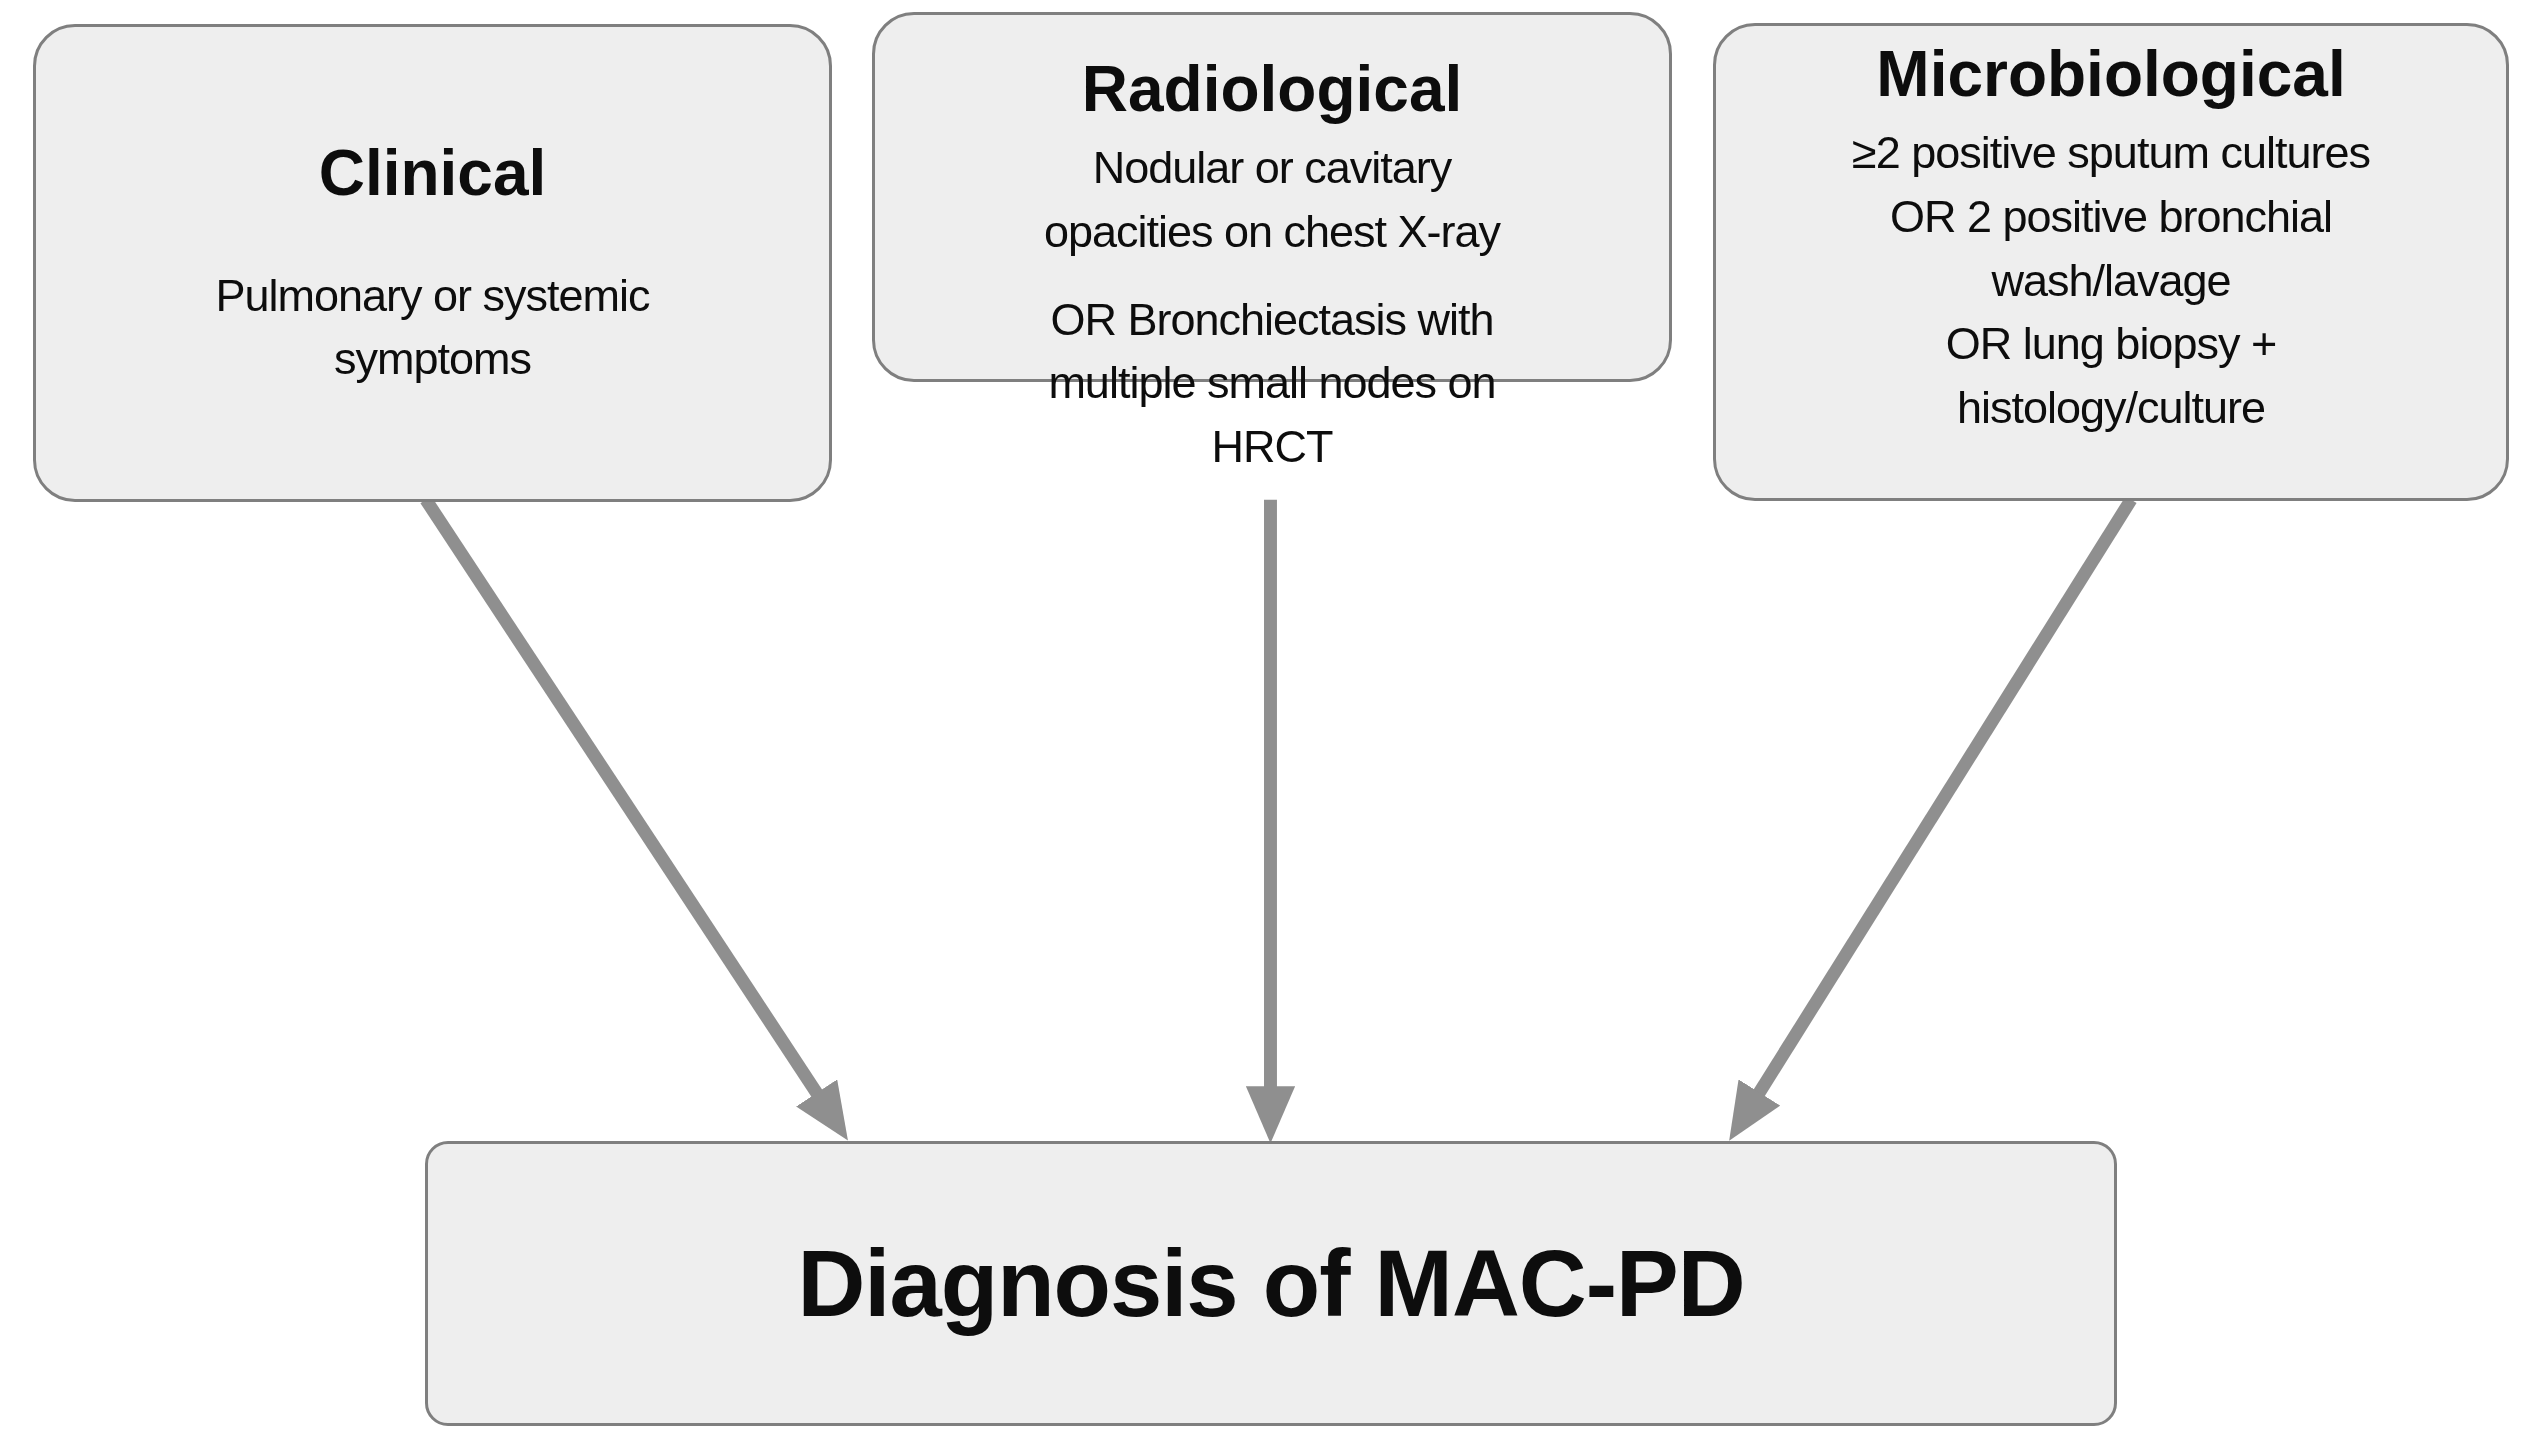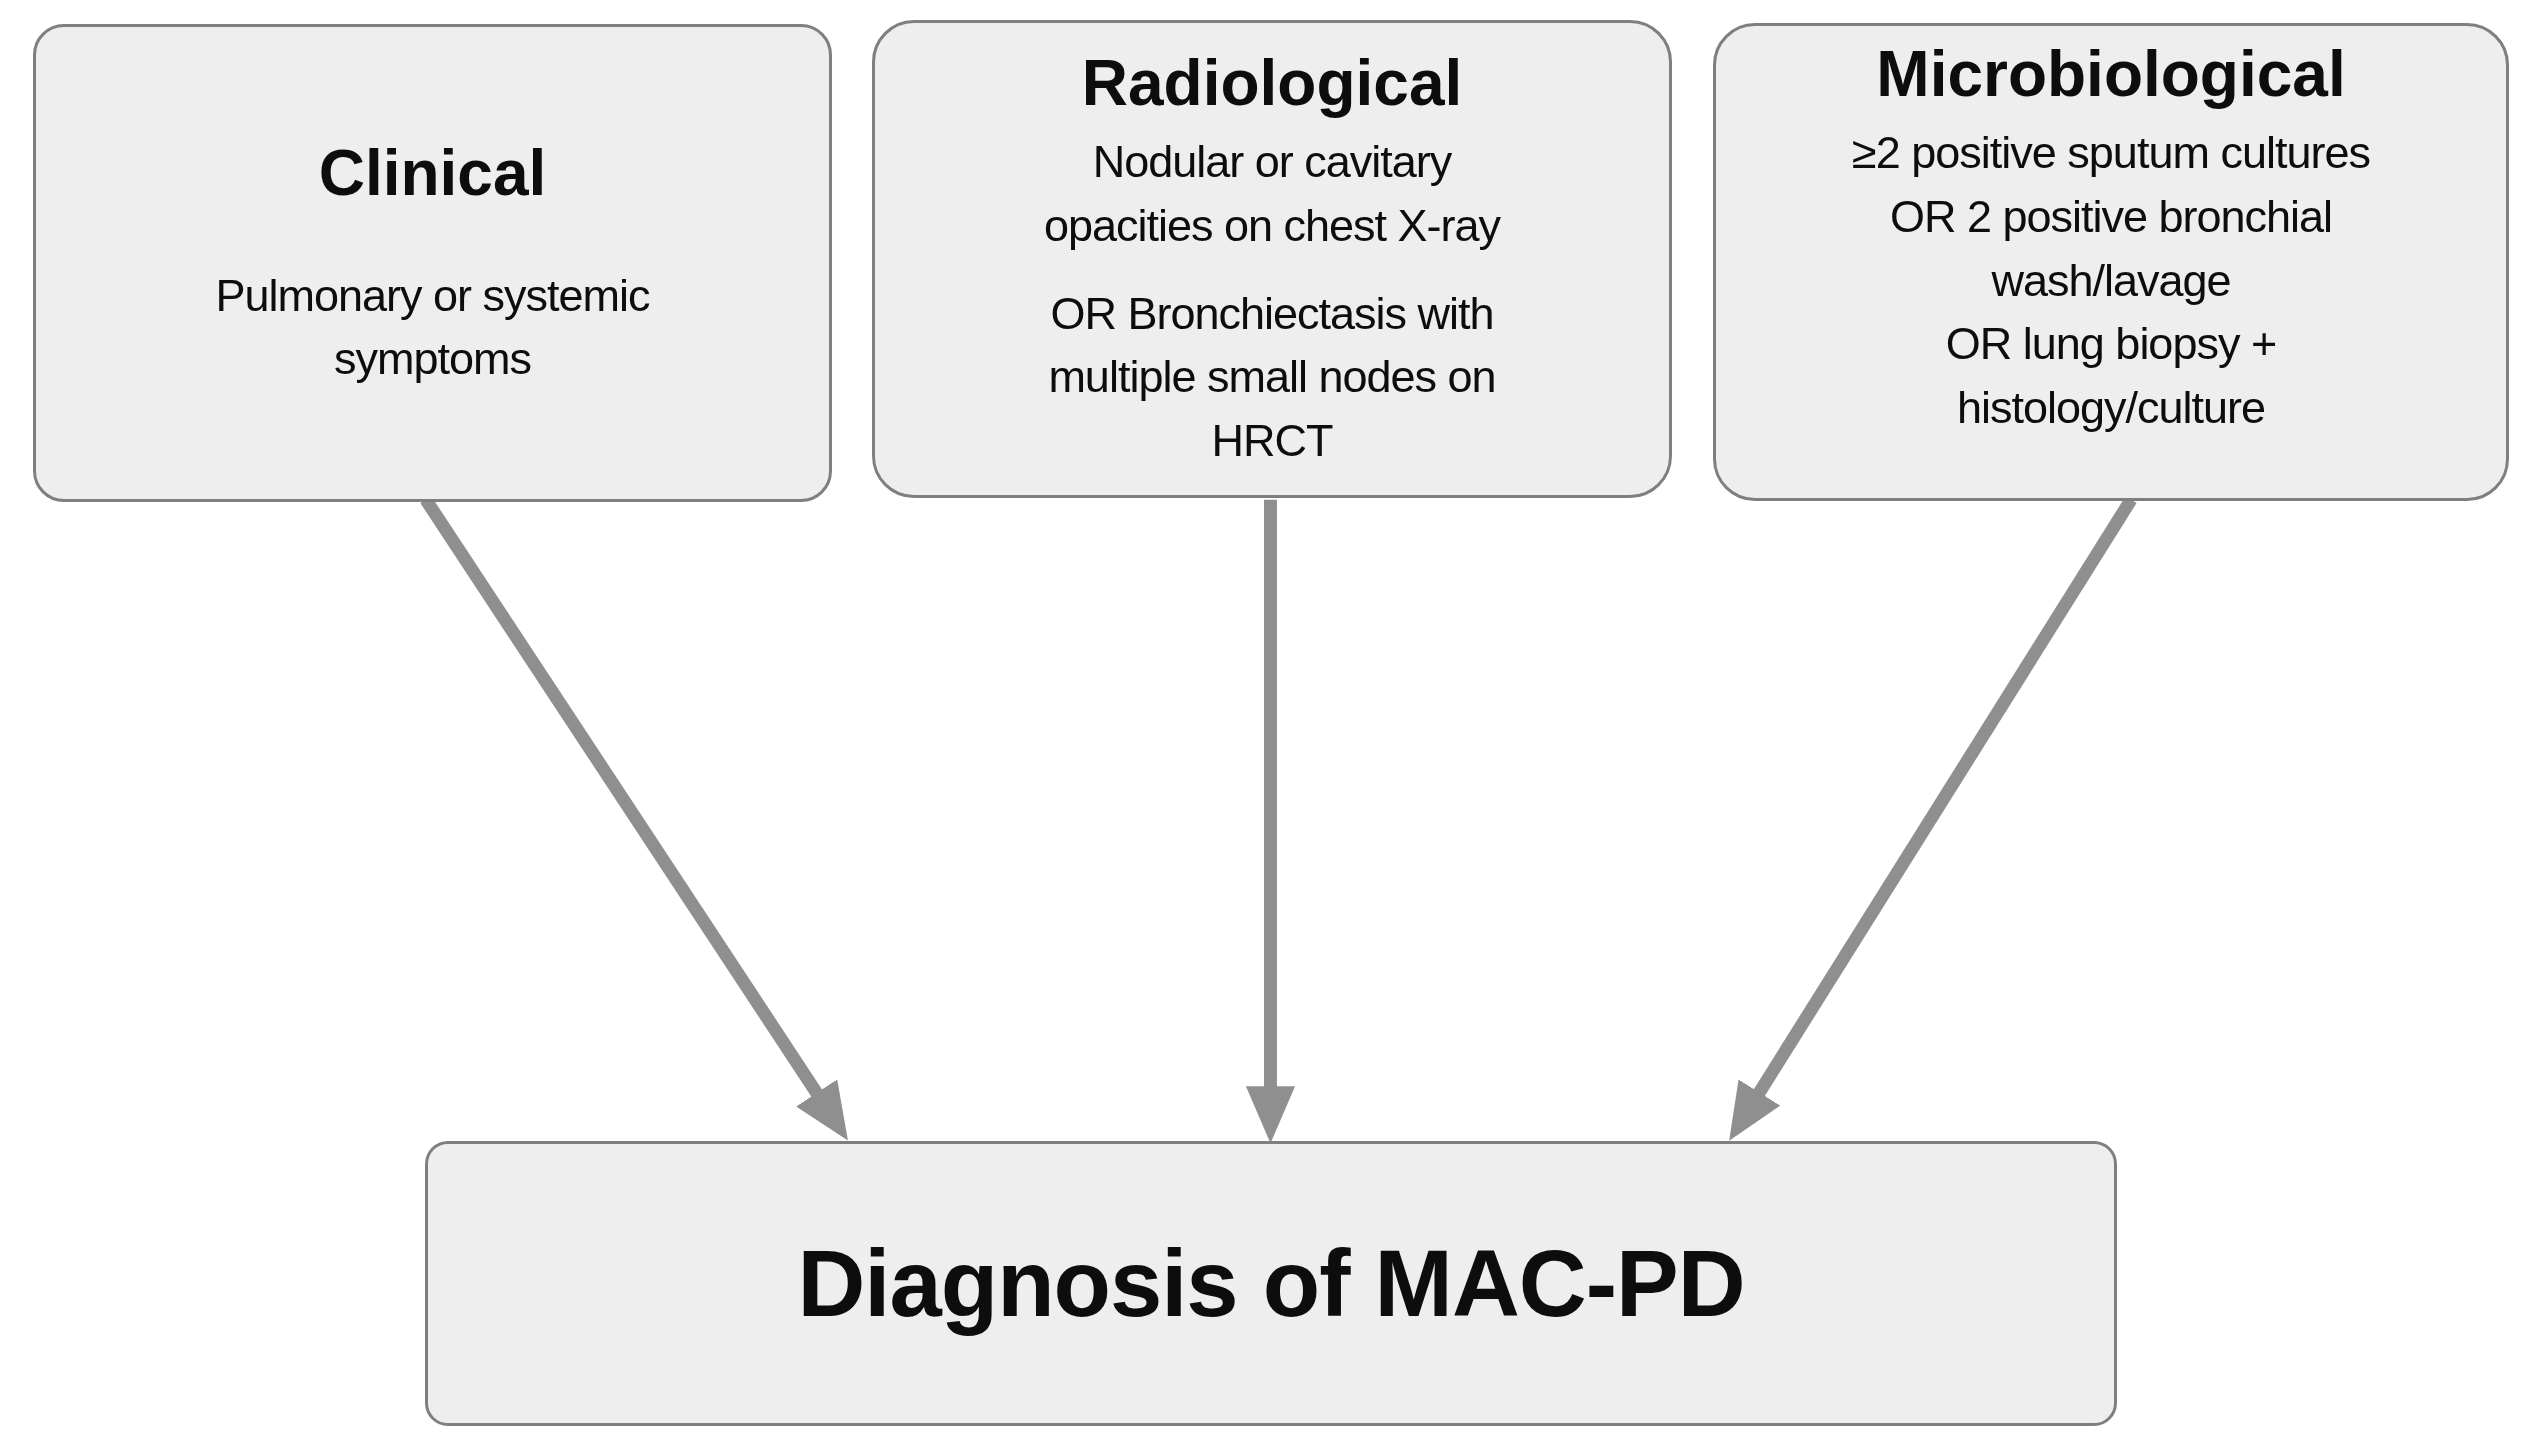--- a/index.html
+++ b/index.html
@@ -47,27 +47,27 @@
     line-height: 1.42;
     letter-spacing: -1px;
     white-space: nowrap;
   }
   .para { margin-top: 24px; }
   .para:first-child { margin-top: 0; }
   #node-microbiological .para { margin-top: 0; }
 
   #node-clinical {
     left: 33px; top: 24px; width: 799px; height: 478px;
-    display: flex; flex-direction: column; justify-content: center; align-items: center; border-radius: 31px;
+    display: flex; flex-direction: column; justify-content: center; align-items: center;
   }
   #node-clinical .node-title { margin-bottom: 52px; }
 
   #node-radiological {
-    left: 872px; top: 20px; width: 800px; height: 478px;
-    padding-top: 22px;
+    left: 872px; top: 12px; width: 800px; height: 370px;
+    padding-top: 36px;
   }
   #node-microbiological {
     left: 1713px; top: 23px; width: 796px; height: 478px;
     padding-top: 10px;
   }
   #node-radiological .node-title,
   #node-microbiological .node-title { margin-bottom: 8px; }
 
   #node-diagnosis {
     left: 425px; top: 1141px; width: 1692px; height: 285px;

